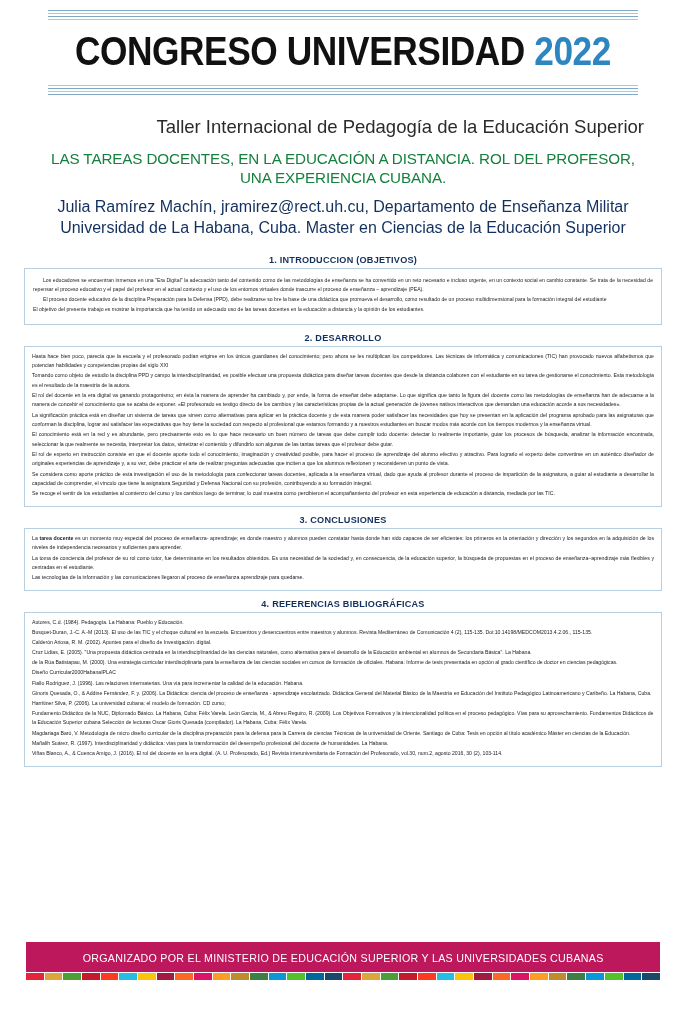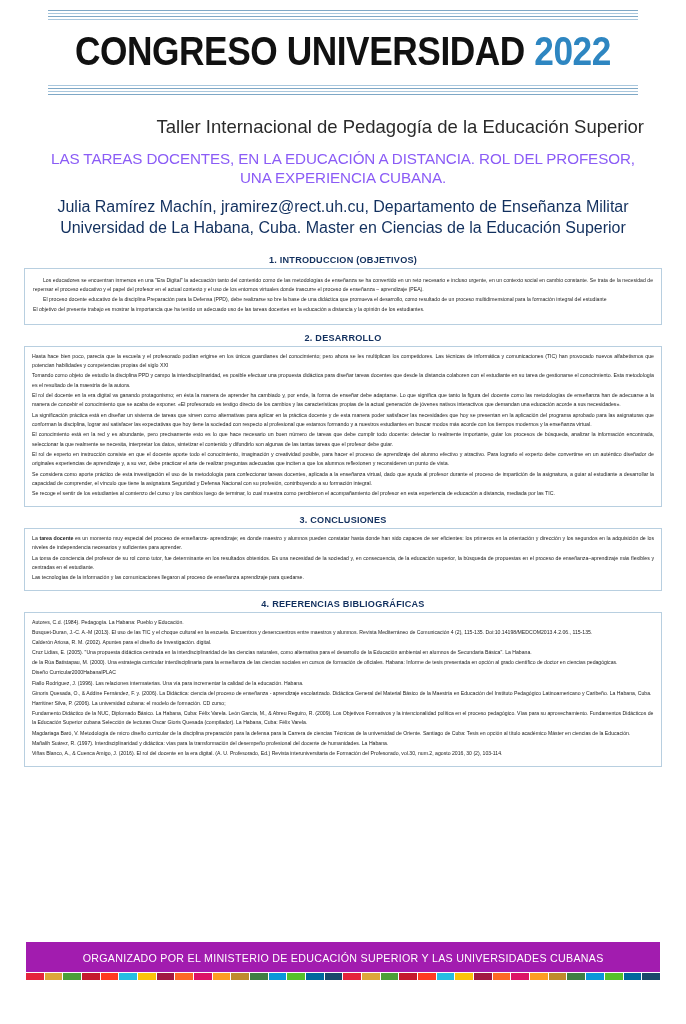--- a/index.html
+++ b/index.html
@@ -62,21 +62,21 @@
     font-size: 18.5px;
     line-height: 1.28;
     color: #2b2b2b;
     margin: 0 0 10px 0;
     font-weight: normal;
     text-align: right;
   }
   .paper-title {
     font-size: 15.2px;
     line-height: 1.26;
-    color: #8b5cf6;
+    color: #15803d;
     font-weight: normal;
     margin: 0 0 10px 0;
     letter-spacing: -0.1px;
   }
   .authors {
     font-size: 16px;
     line-height: 1.3;
     color: #12305e;
     margin: 0 0 6px 0;
   }
@@ -244,21 +244,21 @@
       <p>Harritiner Silva, P. (2006). La universidad cubana: el modelo de formación. CD curso;</p>
       <p>Fundamento Didáctico de la NUC, Diplomado Básico. La Habana, Cuba: Félix Varela. León García, M., &amp; Abreu Reguiro, R.  (2009).  Los Objetivos Formativos y la intencionalidad política en el proceso pedagógico. Vías para su aprovechamiento. Fundamentos Didácticos de la Educación Superior cubana Selección de lecturas Oscar Gioris Quesada (compilador). La Habana, Cuba: Félix Varela.</p>
       <p>Magdariaga Baró, V. Metodología de micro diseño curricular de la disciplina preparación para la defensa para la Carrera de ciencias Técnicas de la universidad de Oriente. Santiago de Cuba: Tesis en opción al título académico Máster en ciencias de la Educación.</p>
       <p>Mañalih Suárez, R. (1997). Interdisciplinaridad y didáctica: vías para la transformación del desempeño profesional del docente de humanidades. La Habana.</p>
       <p>Viñas Blanco, A., &amp; Cuenca Amigo, J. (2016). El rol del docente en la era digital. (A. U. Profesorado, Ed.) Revista interuniversitaria de Formación del Profesorado, vol.30, num.2, agosto 2016, 30 (2), 103-114.</p>
     </div>
 
   </div>
 
   <div class="footer">
-    <div class="footer-band" style="background: #a21caf; text-align: center;">
+    <div class="footer-band" style="background: #be185d; text-align: center;">
       <span class="footer-text">ORGANIZADO POR EL MINISTERIO DE EDUCACIÓN SUPERIOR Y LAS UNIVERSIDADES CUBANAS</span>
     </div>
     <div class="sdg-strip">
         <div class="sw" style="background: rgb(229, 36, 59);"></div>
         <div class="sw" style="background: rgb(221, 166, 58);"></div>
         <div class="sw" style="background: rgb(76, 159, 56);"></div>
         <div class="sw" style="background: rgb(197, 25, 45);"></div>
         <div class="sw" style="background: rgb(255, 58, 33);"></div>
         <div class="sw" style="background: rgb(38, 189, 226);"></div>
         <div class="sw" style="background: rgb(252, 195, 11);"></div>

